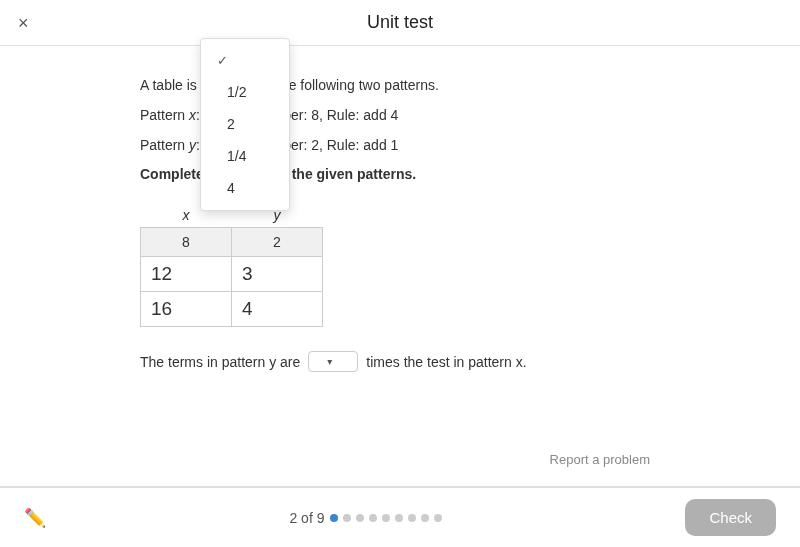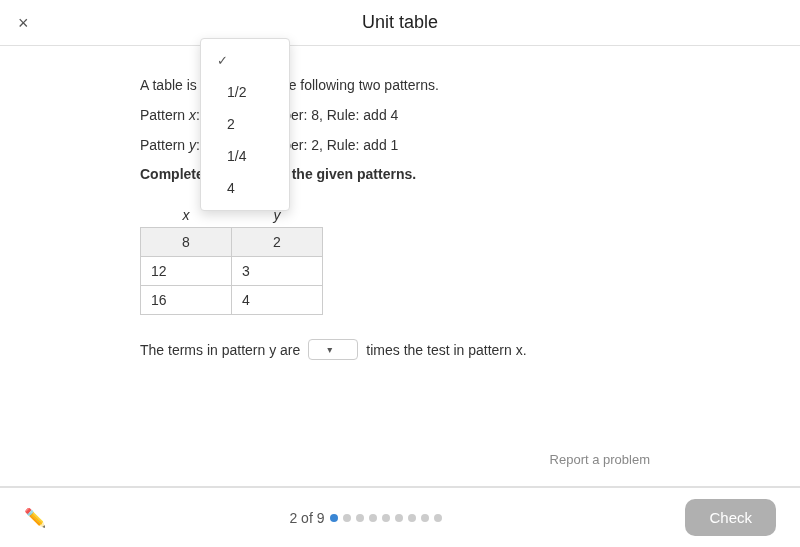--- a/index.html
+++ b/index.html
@@ -77,21 +77,21 @@
     .pattern-table tr.header-row td {
       background: #f0f0f0;
       text-align: center;
       font-weight: 400;
       border: 1px solid #ccc;
     }
     .pattern-table input[type="text"] {
       border: none;
       outline: none;
       width: 70px;
-      font-size: 14px;
+      font-size: 19px;
       background: transparent;
       color: #333;
     }
 
     
     .dropdown-row {
       display: flex;
       align-items: center;
       font-size: 14px;
       color: #333;
@@ -220,21 +220,21 @@
       font-size: 13px;
       color: #888;
       cursor: pointer;
     }
   </style>
 </head>
 <body>
 
 <div class="header">
   <button class="close-btn">×</button>
-  <span class="header-title">Unit table</span>
+  <span class="header-title">Unit test</span>
 </div>
 
 <div class="content">
   <p class="description">A table is made using the following two patterns.</p>
   <p class="description">
     Pattern <em>x</em>: Starting number: 8, Rule: add 4
   </p>
   <p class="description">
     Pattern <em>y</em>: Starting number: 2, Rule: add 1
   </p>

